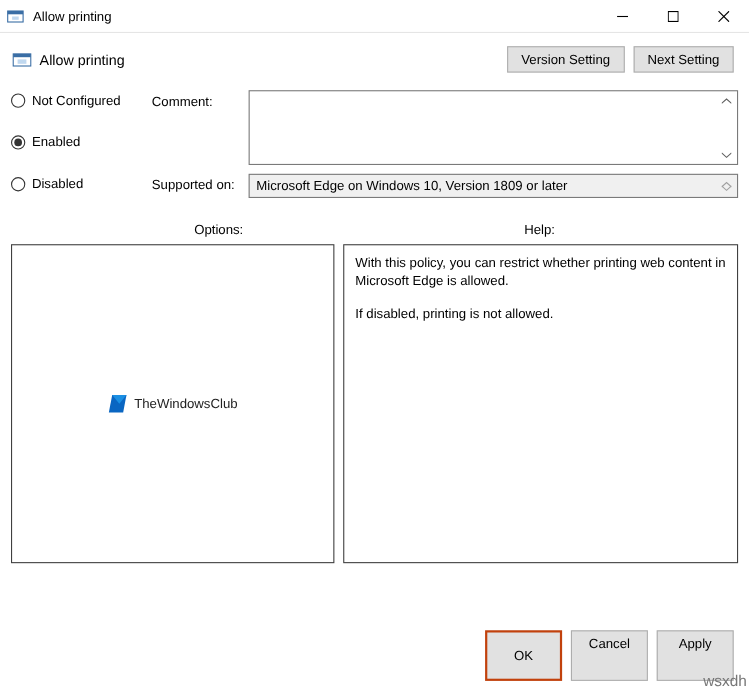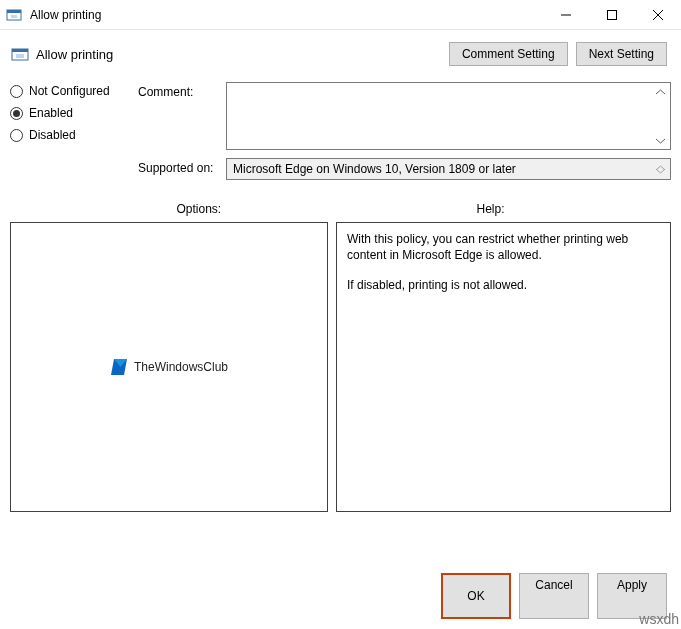--- a/index.html
+++ b/index.html
@@ -11,38 +11,38 @@
     .content { padding: 8px 10px 0 10px; }
     .headerrow { display: flex; align-items: center; height: 32px; }
     .headerrow .policy-icon { width: 20px; height: 20px; margin-right: 6px; display:flex; align-items:center; justify-content:center;}
     .headerrow .policy-title { flex: 1; font-size: 13px; }
     .navbtns { display: flex; gap: 8px; margin-right: 4px;}
     .btn { border: 1px solid #adadad; background: #e1e1e1; padding: 4px 12px; min-width: 70px; text-align: center; cursor: default; }
     .btn.default { border: 2px solid #c2410c; padding: 14px 11px; }
     .layout1 { display: flex; margin-top: 12px; }
     .col-left { width: 128px; }
     .col-right { flex: 1; }
-    .radios { display: flex; flex-direction: column; gap: 8px; padding-top: 2px;}
+    .radios { display: flex; flex-direction: column; gap: 24px; padding-top: 2px;}
     .radio-row { display: flex; align-items: center; gap: 6px; }
     .radio { width: 13px; height: 13px; border: 1px solid #333; border-radius: 50%; display:inline-flex; align-items:center; justify-content:center; background:#fff;}
     .radio.checked::after { content:""; width:7px; height:7px; border-radius:50%; background:#333; }
     .field-group { display: flex; margin-bottom: 8px; }
     .field-group .lbl { width: 88px; padding-top: 3px; }
     .textbox { flex:1; border: 1px solid #7a7a7a; background:#fff; position:relative; }
     .textbox.comment { height: 68px; }
     .textbox.supported { height: 22px; background:#f0f0f0; }
     .textbox .txt { padding: 3px 20px 3px 6px; }
     .scroll-arrow { position:absolute; right:2px; width:15px; height:15px; display:flex; align-items:center; justify-content:center; color:#606060;}
     .sa-up { top:1px; }
     .sa-dn { bottom:1px; }
     .section-labels { display:flex; margin-top:14px;justify-content:center; }
     .section-labels .l { width: 300px; }
     .panels { display:flex; gap:8px; margin-top:6px; }
     .panel { border:1px solid #404040; height:290px; background:#fff; position:relative; }
-    .panel.options { width: 318px; }
+    .panel.options { width: 294px; }
     .panel.help { flex:1; }
     .help-text { padding: 8px 10px; line-height:1.35; }
     .help-text p { margin: 0 0 14px 0; }
     .watermark { position:absolute; top:50%; left:50%; transform:translate(-50%,-50%); display:flex; align-items:center; gap:6px; font-size:16px; color:#222;}
     .watermark .wm-icon { width:18px; height:18px; }
     .footer { position:absolute; bottom:10px; right:14px; display:flex; gap:8px; }
     .bottom-corner { position:absolute; right:2px; bottom:2px; color:#777; font-size:14px;}
     svg { display:block; }
   </style>
 </head>
@@ -80,21 +80,21 @@
   <div class="headerrow">
     <div class="policy-icon">
       <svg width="18" height="18">
           <rect x="1" y="4" width="16" height="11" fill="#fff" stroke="#3a6ea5"></rect>
           <rect x="1" y="4" width="16" height="3" fill="#3a6ea5"></rect>
           <rect x="5" y="9" width="8" height="4" fill="#c0d8ef"></rect>
         </svg>
     </div>
     <div class="policy-title">Allow printing</div>
     <div class="navbtns">
-      <div class="btn">Comment Setting</div>
+      <div class="btn">Version Setting</div>
       <div class="btn">Next Setting</div>
     </div>
   </div>
 
   <div class="layout1">
     <div class="col-left">
       <div class="radios">
         <label class="radio-row">
           <span class="radio"></span>
           <span>Not Configured</span>

